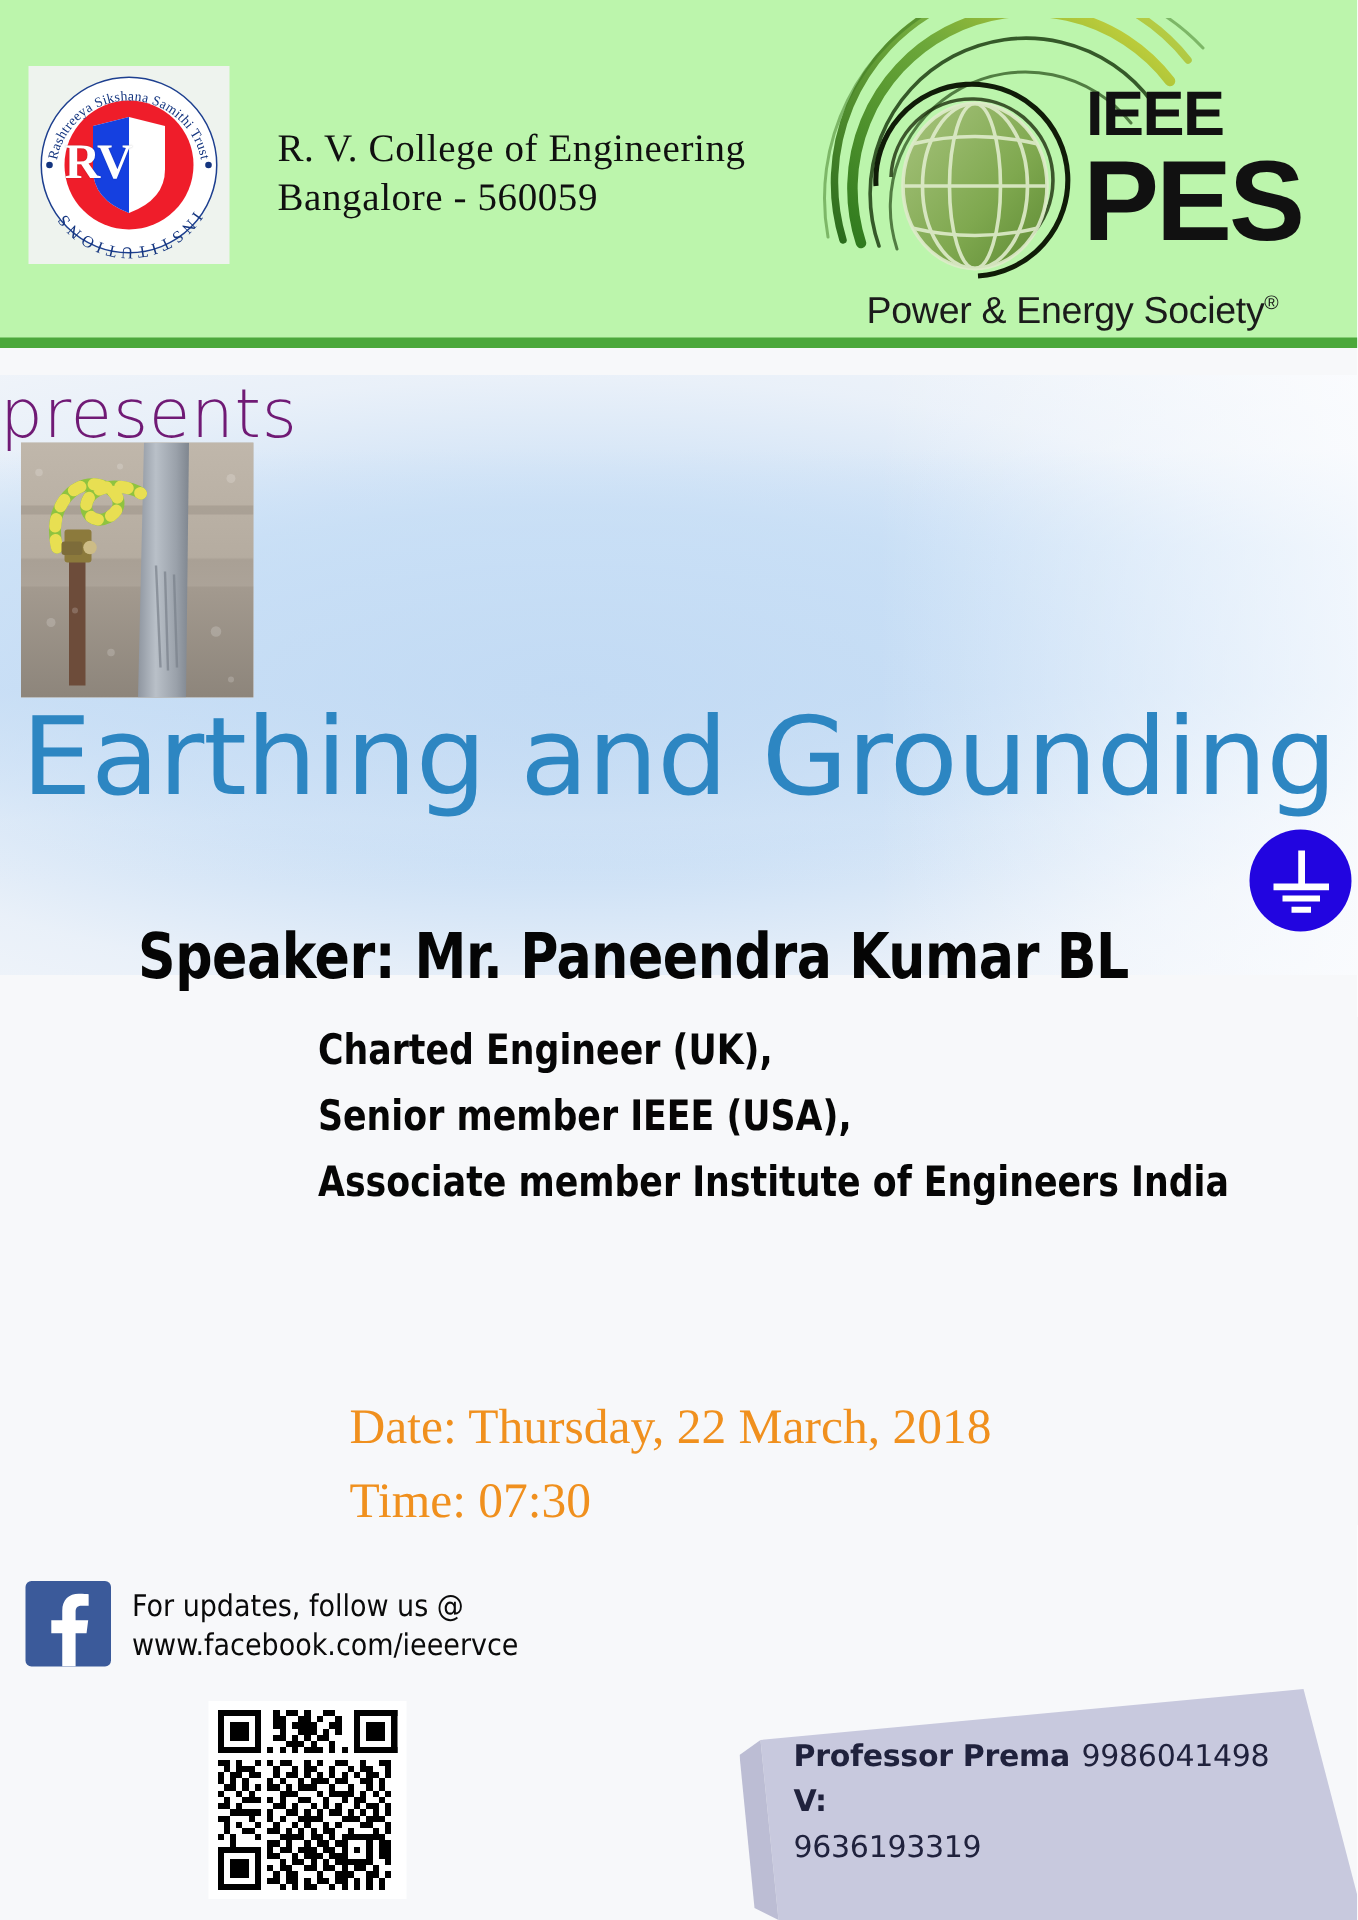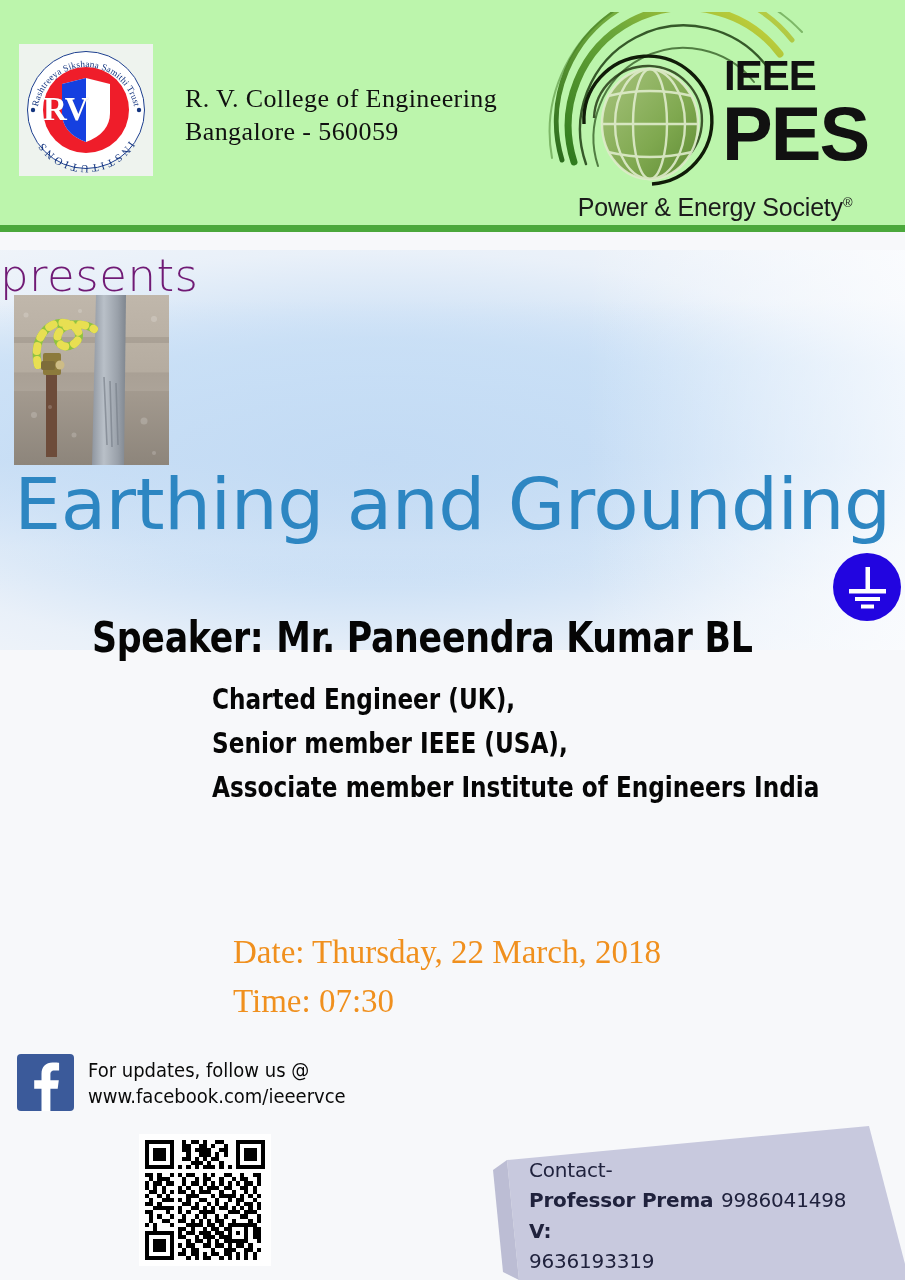--- a/index.html
+++ b/index.html
@@ -742,21 +742,20 @@
     </svg>
   </div>
 
   <div class="contact-shape">
     <svg viewBox="0 0 412 154" width="412" height="154">
       <polygon points="14,34 376,0 412,138 412,154 26,154" fill="#c8c9de"></polygon>
       <polygon points="0,44 14,34 26,154 10,146" fill="#bcbdd4"></polygon>
     </svg>
   </div>
   <div class="contact-text">
-    <div>Contact-</div>
     <div class="contact-row">
       <span class="contact-who">Professor Prema V:</span>
       <span class="contact-num">9986041498</span>
     </div>
     <div class="contact-row">
       <span class="contact-num">9636193319</span>
     </div>
   </div>
 
 </div>

